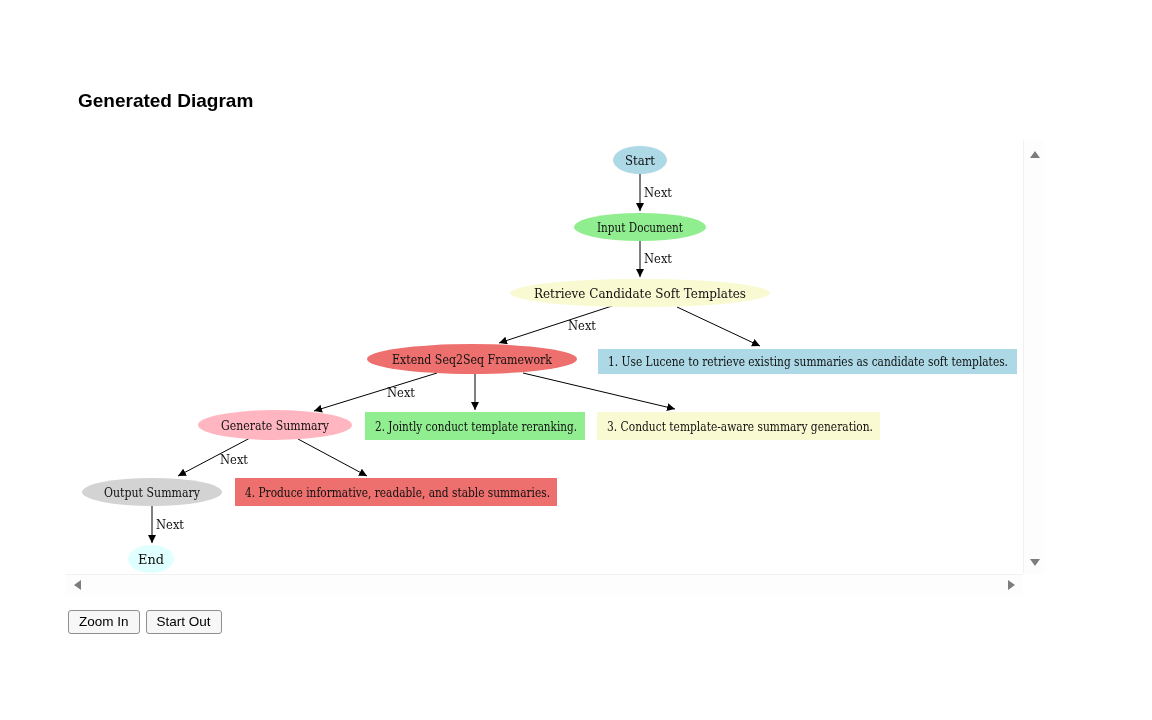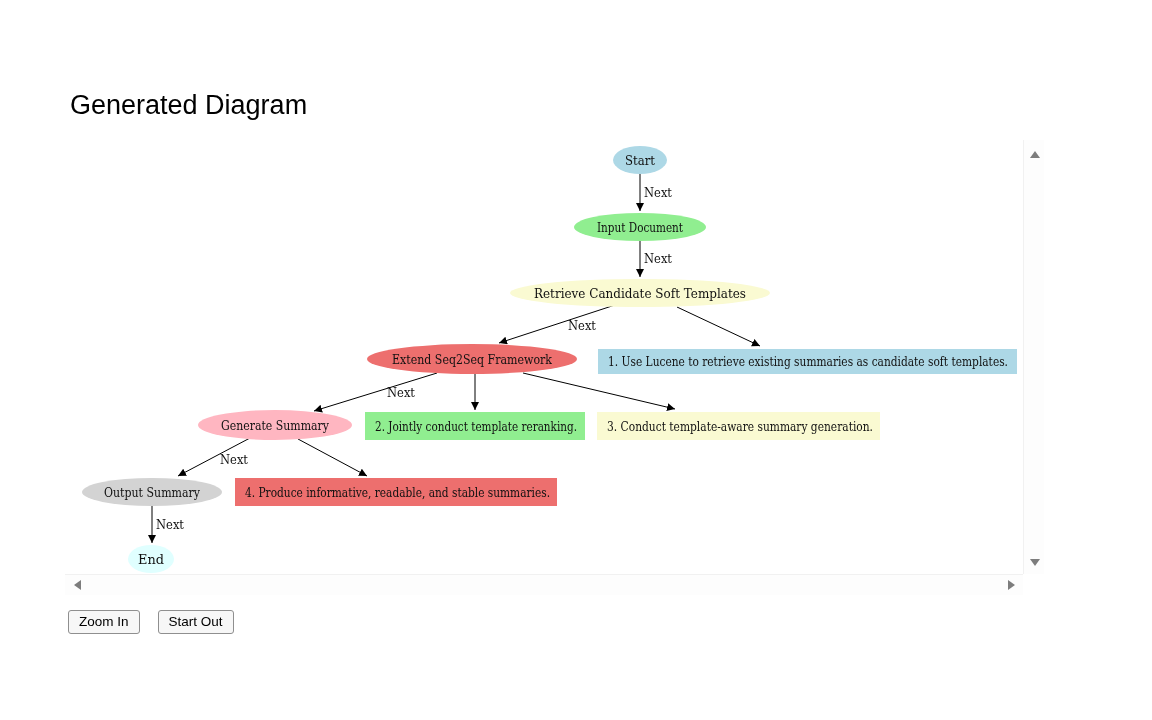--- a/index.html
+++ b/index.html
@@ -1,34 +1,34 @@
 <!DOCTYPE html>
 <html><head>
 <meta charset="utf-8">
 <style>
   html,body{margin:0;padding:0;background:#ffffff;}
   body{width:1152px;height:720px;overflow:hidden;position:relative;
        font-family:"Liberation Sans",sans-serif;}
-  .page-title{position:absolute;left:70px;top:90px;margin:0;
-       font-size:27px;font-weight:400;color:#000;font-family:"Liberation Sans",sans-serif;}
+  .page-title{position:absolute;left:78px;top:90px;margin:0;
+       font-size:19px;font-weight:700;color:#000;font-family:"Liberation Sans",sans-serif;}
   .stage{position:absolute;left:65px;top:140px;width:982px;height:455px;background:#fff;}
   .diagram-svg{position:absolute;left:0;top:0;}
   .node-text{font-family:"DejaVu Serif","Liberation Serif",serif;font-size:12.5px;fill:#111;}
   .edge-label{font-family:"DejaVu Serif","Liberation Serif",serif;font-size:12.5px;fill:#111;}
   .edge-line{stroke:#000;stroke-width:1;}
   .node-shape{stroke:none;}
   
   .vtrack{position:absolute;left:958px;top:0;width:20px;height:434px;background:#fdfdfd;border-left:1px solid #f1f1f1;}
   .htrack{position:absolute;left:0;top:434px;width:958px;height:20px;background:#fdfdfd;border-top:1px solid #f1f1f1;}
   .scroll-btn{position:absolute;width:16px;height:16px;display:flex;align-items:center;justify-content:center;cursor:pointer;}
   .tri-up{width:0;height:0;border-left:5px solid transparent;border-right:5px solid transparent;border-bottom:7px solid #7d7d7d;}
   .tri-down{width:0;height:0;border-left:5px solid transparent;border-right:5px solid transparent;border-top:7px solid #7d7d7d;}
   .tri-left{width:0;height:0;border-top:5px solid transparent;border-bottom:5px solid transparent;border-right:7px solid #7d7d7d;}
   .tri-right{width:0;height:0;border-top:5px solid transparent;border-bottom:5px solid transparent;border-left:7px solid #7d7d7d;}
-  .controls{position:absolute;left:68px;top:610px;display:flex;gap:18px;}
+  .controls{position:absolute;left:68px;top:610px;display:flex;gap:6px;}
   .zoom-btn{font-family:"Liberation Sans",sans-serif;font-size:13.5px;color:#000;
        background:#f7f7f7;border:1px solid #8f8f8f;border-radius:3px;
        padding:2px 10px;height:24px;line-height:18px;cursor:pointer;}
 </style>
 </head>
 <body>
 
 <h1 class="page-title">Generated Diagram</h1>
 
 <div class="stage">

